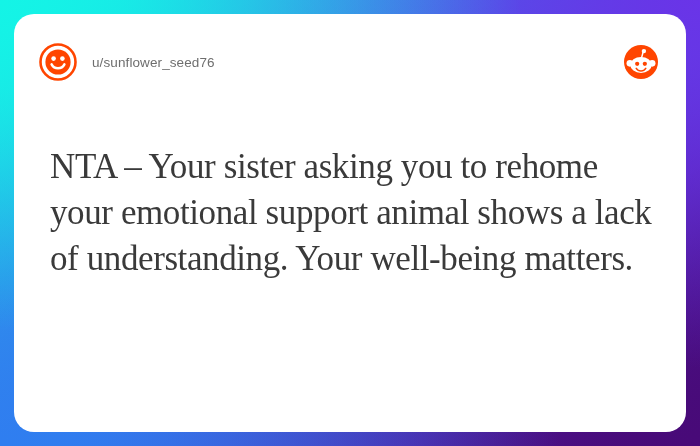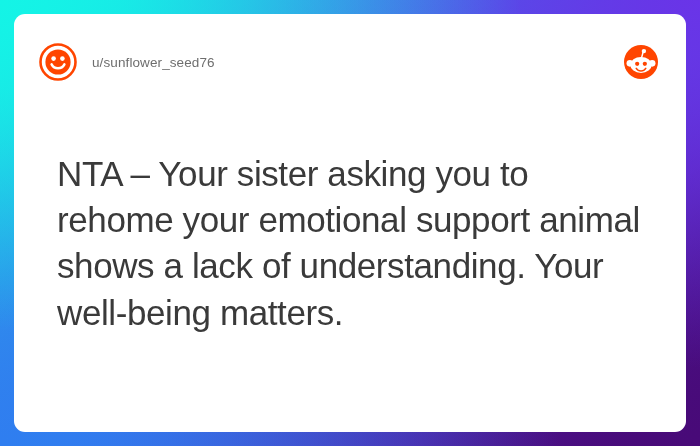--- a/index.html
+++ b/index.html
@@ -28,21 +28,21 @@
       linear-gradient(135deg, #1ce9e6 0%, #3a6ee8 45%, #5a2fd0 75%, #440a74 100%);
   }
 
   #card {
     position: absolute;
     left: 14px;
     top: 14px;
     right: 14px;
     bottom: 14px;
     background: #ffffff;
-    border-radius: 11px;
+    border-radius: 20px;
     box-sizing: border-box;
     padding: 26px 24px 24px 24px;
     display: flex;
     flex-direction: column;
   }
 
   
   .card-header {
     display: flex;
     align-items: center;
@@ -78,25 +78,26 @@
     flex: 1 1 auto;
     display: flex;
     align-items: flex-start;
     padding-top: 60px;
   }
   .post-text {
     font-size: 35px;
     line-height: 1.32;
     color: #3a3a3a;
     letter-spacing: -0.4px;
-    margin: 7px;
+    margin: 0;
     padding: 0 10px 0 12px;
     font-weight: 400;
     white-space: pre-wrap;
     word-break: normal;
+    font-family: Liberation Serif, serif;
   }
 </style>
 </head>
 <body>
 
 <div id="screen">
 
   <div id="card">
 
     <div class="card-header">

